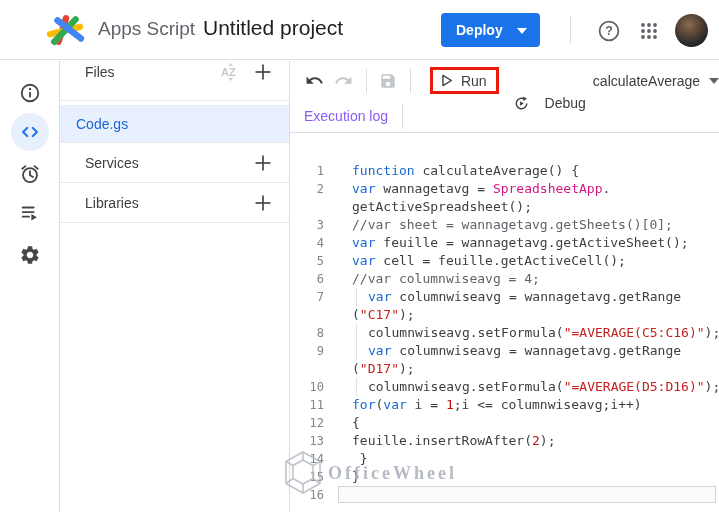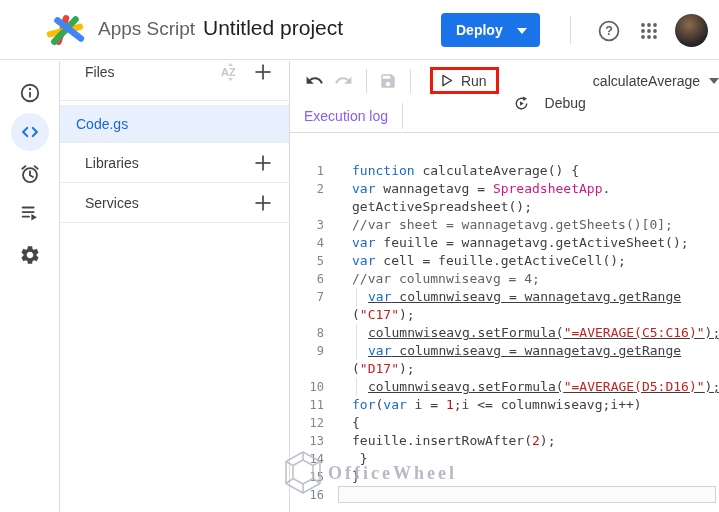--- a/index.html
+++ b/index.html
@@ -50,21 +50,21 @@
   .caret-g { width:0; height:0; border:5px solid transparent; border-top:6px solid #5f6368; margin-top:6px; }
   .tabrow { height:33px; display:flex; align-items:center; border-bottom:1px solid #dadce0; }
   .tab-label { font-size:14px; color:#8b5cf6; padding:0 14px; cursor:pointer; }
   .tab-div { width:1px; height:26px; background:#dadce0; }
   
   .code { position:relative; height:378px; padding-top:29px; overflow:hidden;
     font-family:"DejaVu Sans Mono","Liberation Mono",monospace; font-size:13px; }
   .code-row { display:flex; height:18px; line-height:18px; white-space:pre; }
   .ln { width:48px; text-align:right; padding-right:14px; color:#80868b; font-size:12px; flex:none; }
   .rt { flex:1; padding-left:14px; position:relative; overflow:hidden; }
-  .rt.g { padding-left:30px;text-decoration:underline; }
+  .rt.g { padding-left:30px; }
   .rt.g::before { content:""; position:absolute; left:18px; top:0; bottom:0; border-left:1px solid #dfe1e5; }
   .code-row.cur .rt { border:1px solid #d0d4d9; background:#fbfbfc; margin-right:3px; height:17px; }
   .tk-kw  { color:#1967d2; }
   .tk-pl  { color:#3c4043; }
   .tk-cls { color:#d01884; }
   .tk-str { color:#c5221f; }
   .tk-num { color:#b31412; }
   .tk-cmt { color:#5f6368; }
   
   .wm { position:absolute; left:282px; top:450px; display:flex; align-items:center; gap:4px; pointer-events:none; opacity:.85; }
@@ -164,30 +164,30 @@
         <svg width="20" height="20" viewBox="0 0 20 20" stroke="#444746" stroke-width="1.7">
             <path d="M10 2.5v15"></path>
             <path d="M2.5 10h15"></path>
           </svg>
       </button>
     </div>
     <div class="file-row">
       <span>Code.gs</span>
     </div>
     <div class="sec-row">
-      <span class="lbl">Libraries</span>
+      <span class="lbl">Services</span>
       <button class="plus-btn">
         <svg width="20" height="20" viewBox="0 0 20 20" stroke="#444746" stroke-width="1.7">
             <path d="M10 2.5v15"></path>
             <path d="M2.5 10h15"></path>
           </svg>
       </button>
     </div>
     <div class="sec-row">
-      <span class="lbl">Services</span>
+      <span class="lbl">Libraries</span>
       <button class="plus-btn">
         <svg width="20" height="20" viewBox="0 0 20 20" stroke="#444746" stroke-width="1.7">
             <path d="M10 2.5v15"></path>
             <path d="M2.5 10h15"></path>
           </svg>
       </button>
     </div>
   </aside>
 
   <main class="editor">

